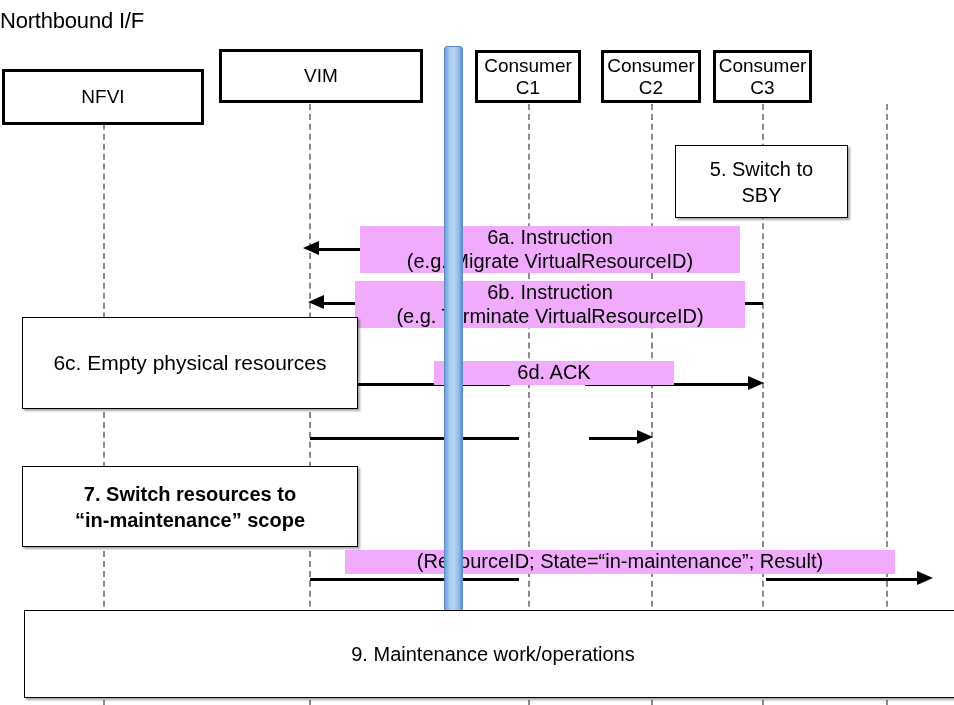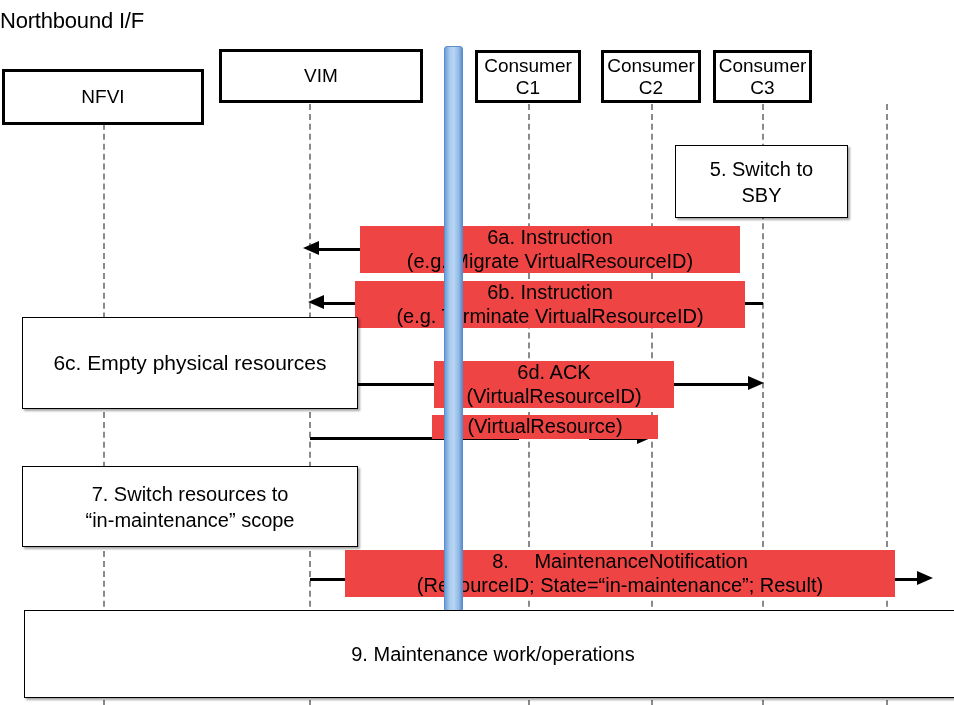--- a/index.html
+++ b/index.html
@@ -107,21 +107,21 @@
     text-align: center;
     font-size: 20px;
     line-height: 1.18;
     color: #000;
     white-space: nowrap;
     background: transparent;
     z-index: 4;
   }
   .msg-label .row {
     display: block;
-    background: #ef4444;
+    background: #f0abfc;
     padding: 0 2px;
   }
   .msg-label .row.tight { padding: 0; }
 </style>
 </head>
 <body>
 
 <div id="diagram">
 
   <div class="title">Northbound I/F</div>
@@ -182,40 +182,37 @@
 
   <div class="note big" style="left:22px; top:317px; width:336px; height:92px;">
     <span>6c. Empty physical resources</span>
   </div>
 
   <div class="seg" style="left:358px; top:383px; width:152px;"></div>
   <div class="seg" style="left:585px; top:383px; width:163px;"></div>
   <div class="head right" style="left:748px; top:376px;"></div>
   <div class="msg-label" style="left:434px; top:361px; width:240px;">
     <span class="row">6d. ACK</span>
-    <span class="row">(VirtualResourceID)</span>
   </div>
 
   <div class="seg" style="left:310px; top:437px; width:209px;"></div>
   <div class="seg" style="left:589px; top:437px; width:48px;"></div>
   <div class="head right" style="left:637px; top:430px;"></div>
   <div class="msg-label" style="left:432px; top:415px; width:226px;">
-    <span class="row">(VirtualResource)</span>
-  </div>
-
-  <div class="note" style="left:22px; top:466px; width:336px; height:81px; flex-direction:column;">
+  </div>
+
+  <div class="note" style="left:22px; top:466px; width:336px; height:81px; flex-direction:column;font-weight:bold;">
     <span>7. Switch resources to</span>
     <span>“in-maintenance” scope</span>
   </div>
 
   <div class="seg" style="left:310px; top:578px; width:209px;"></div>
   <div class="seg" style="left:766px; top:578px; width:151px;"></div>
   <div class="head right" style="left:917px; top:571px;"></div>
   <div class="msg-label" style="left:345px; top:550px; width:550px;">
-    <span class="row tight">8.  MaintenanceNotification</span>
     <span class="row tight">(ResourceID; State=“in-maintenance”; Result)</span>
   </div>
 
   <div class="note" style="left:24px; top:610px; width:938px; height:88px; flex-direction:column;gap:29px;">
     <span>9. Maintenance work/operations</span>
   </div>
 
 </div>
 
 </body></html>

